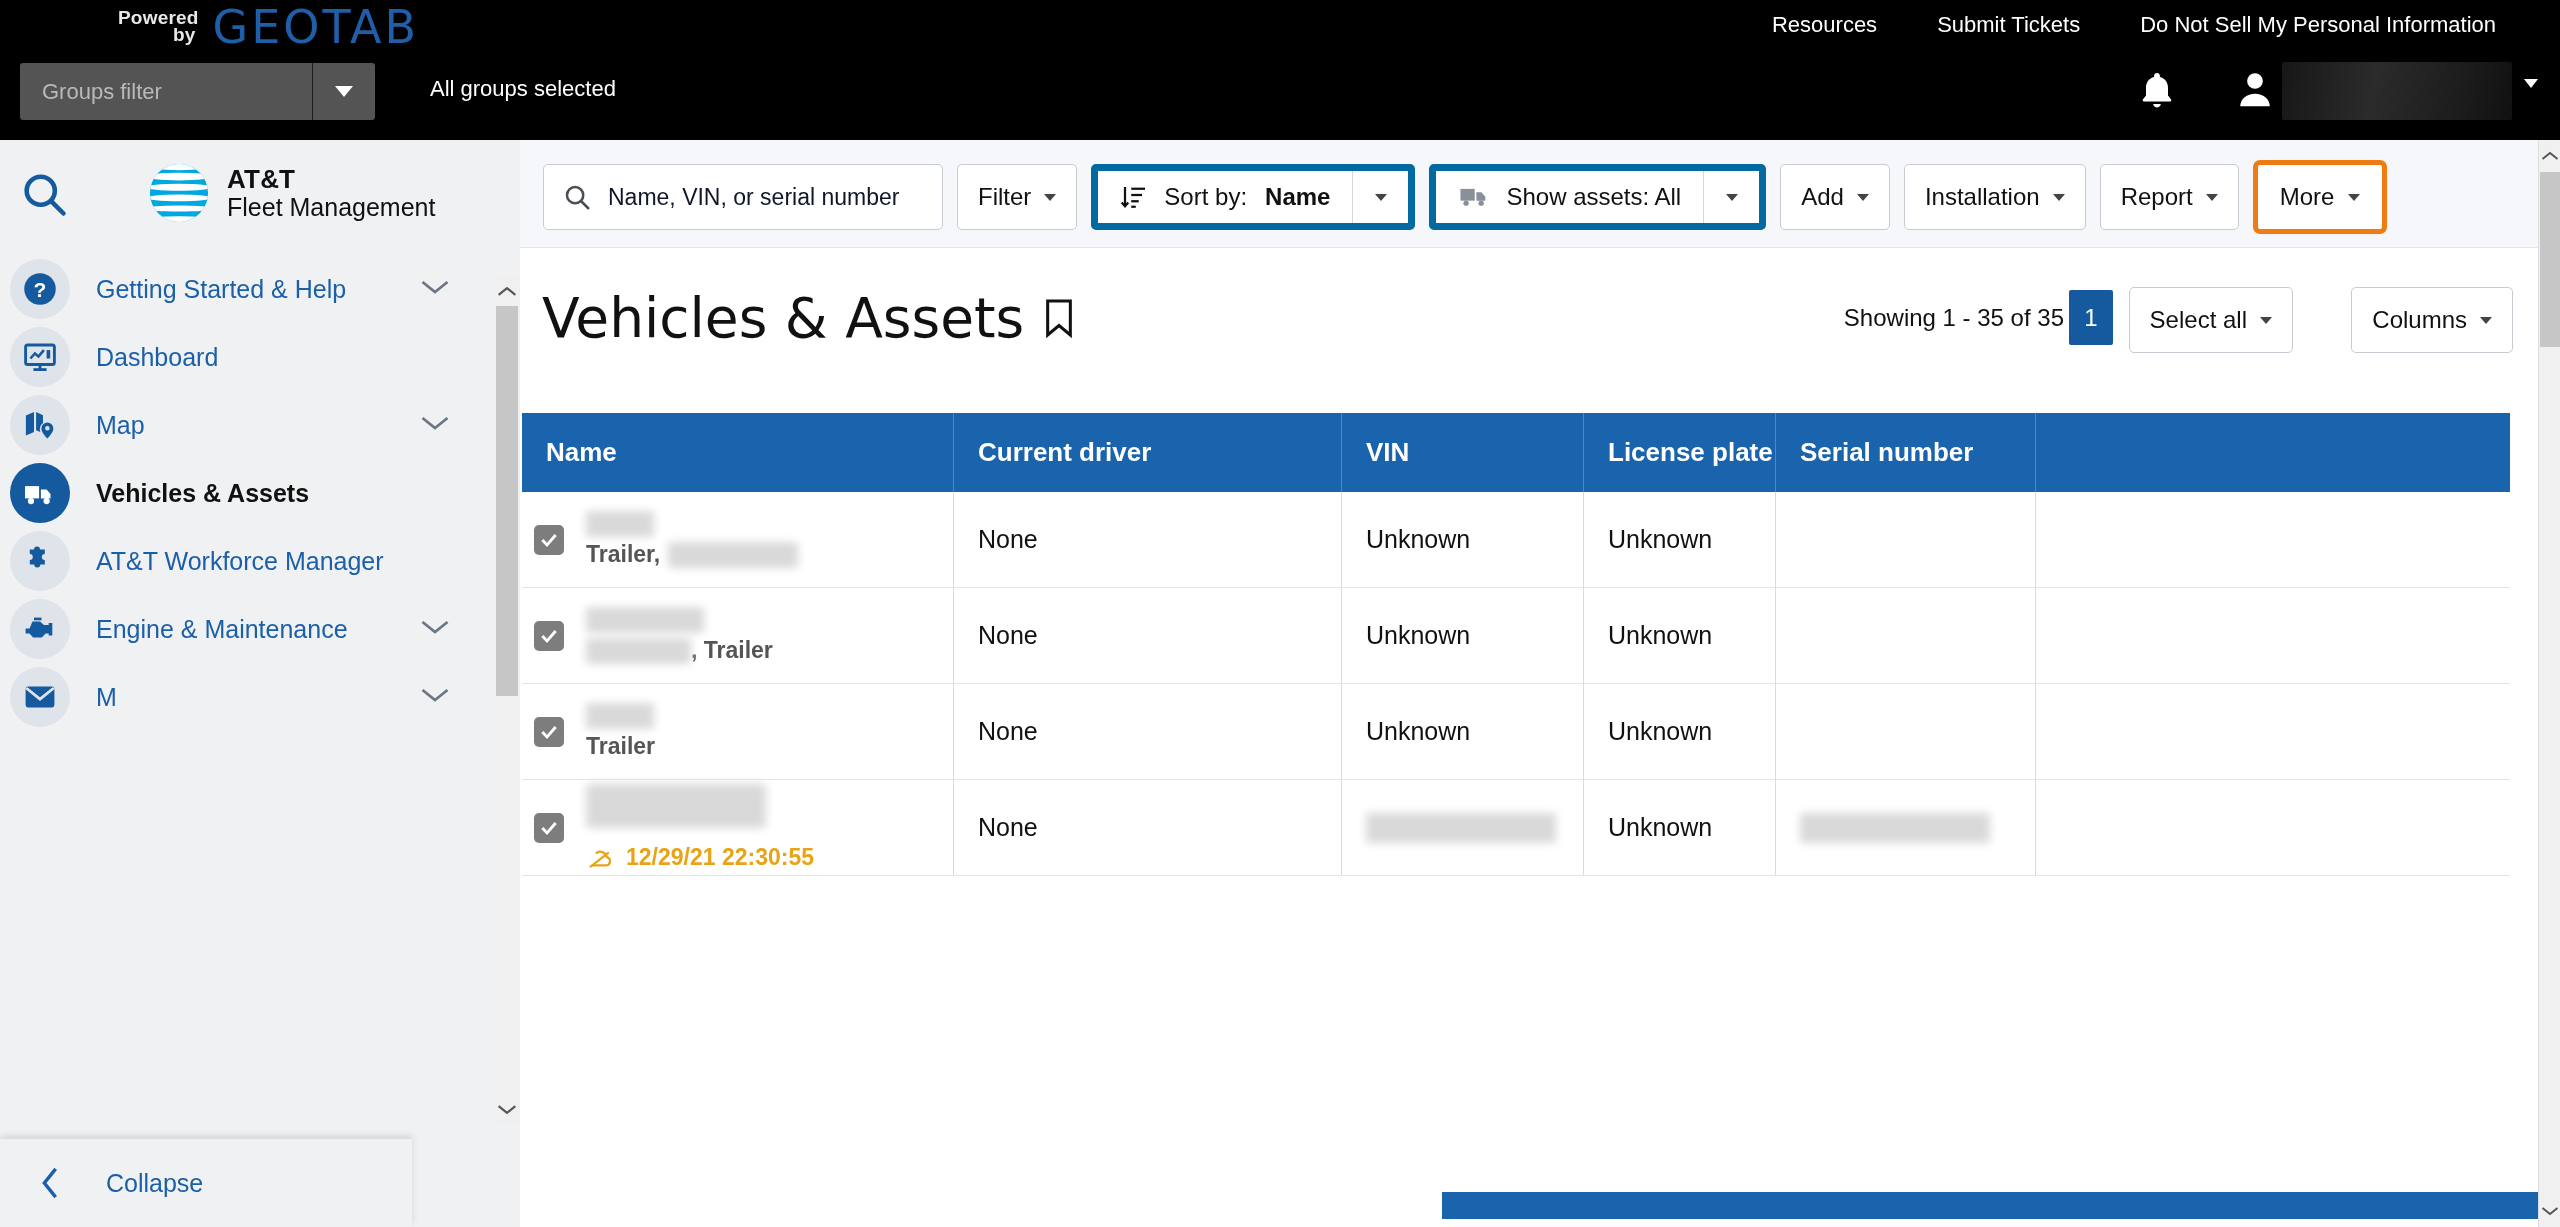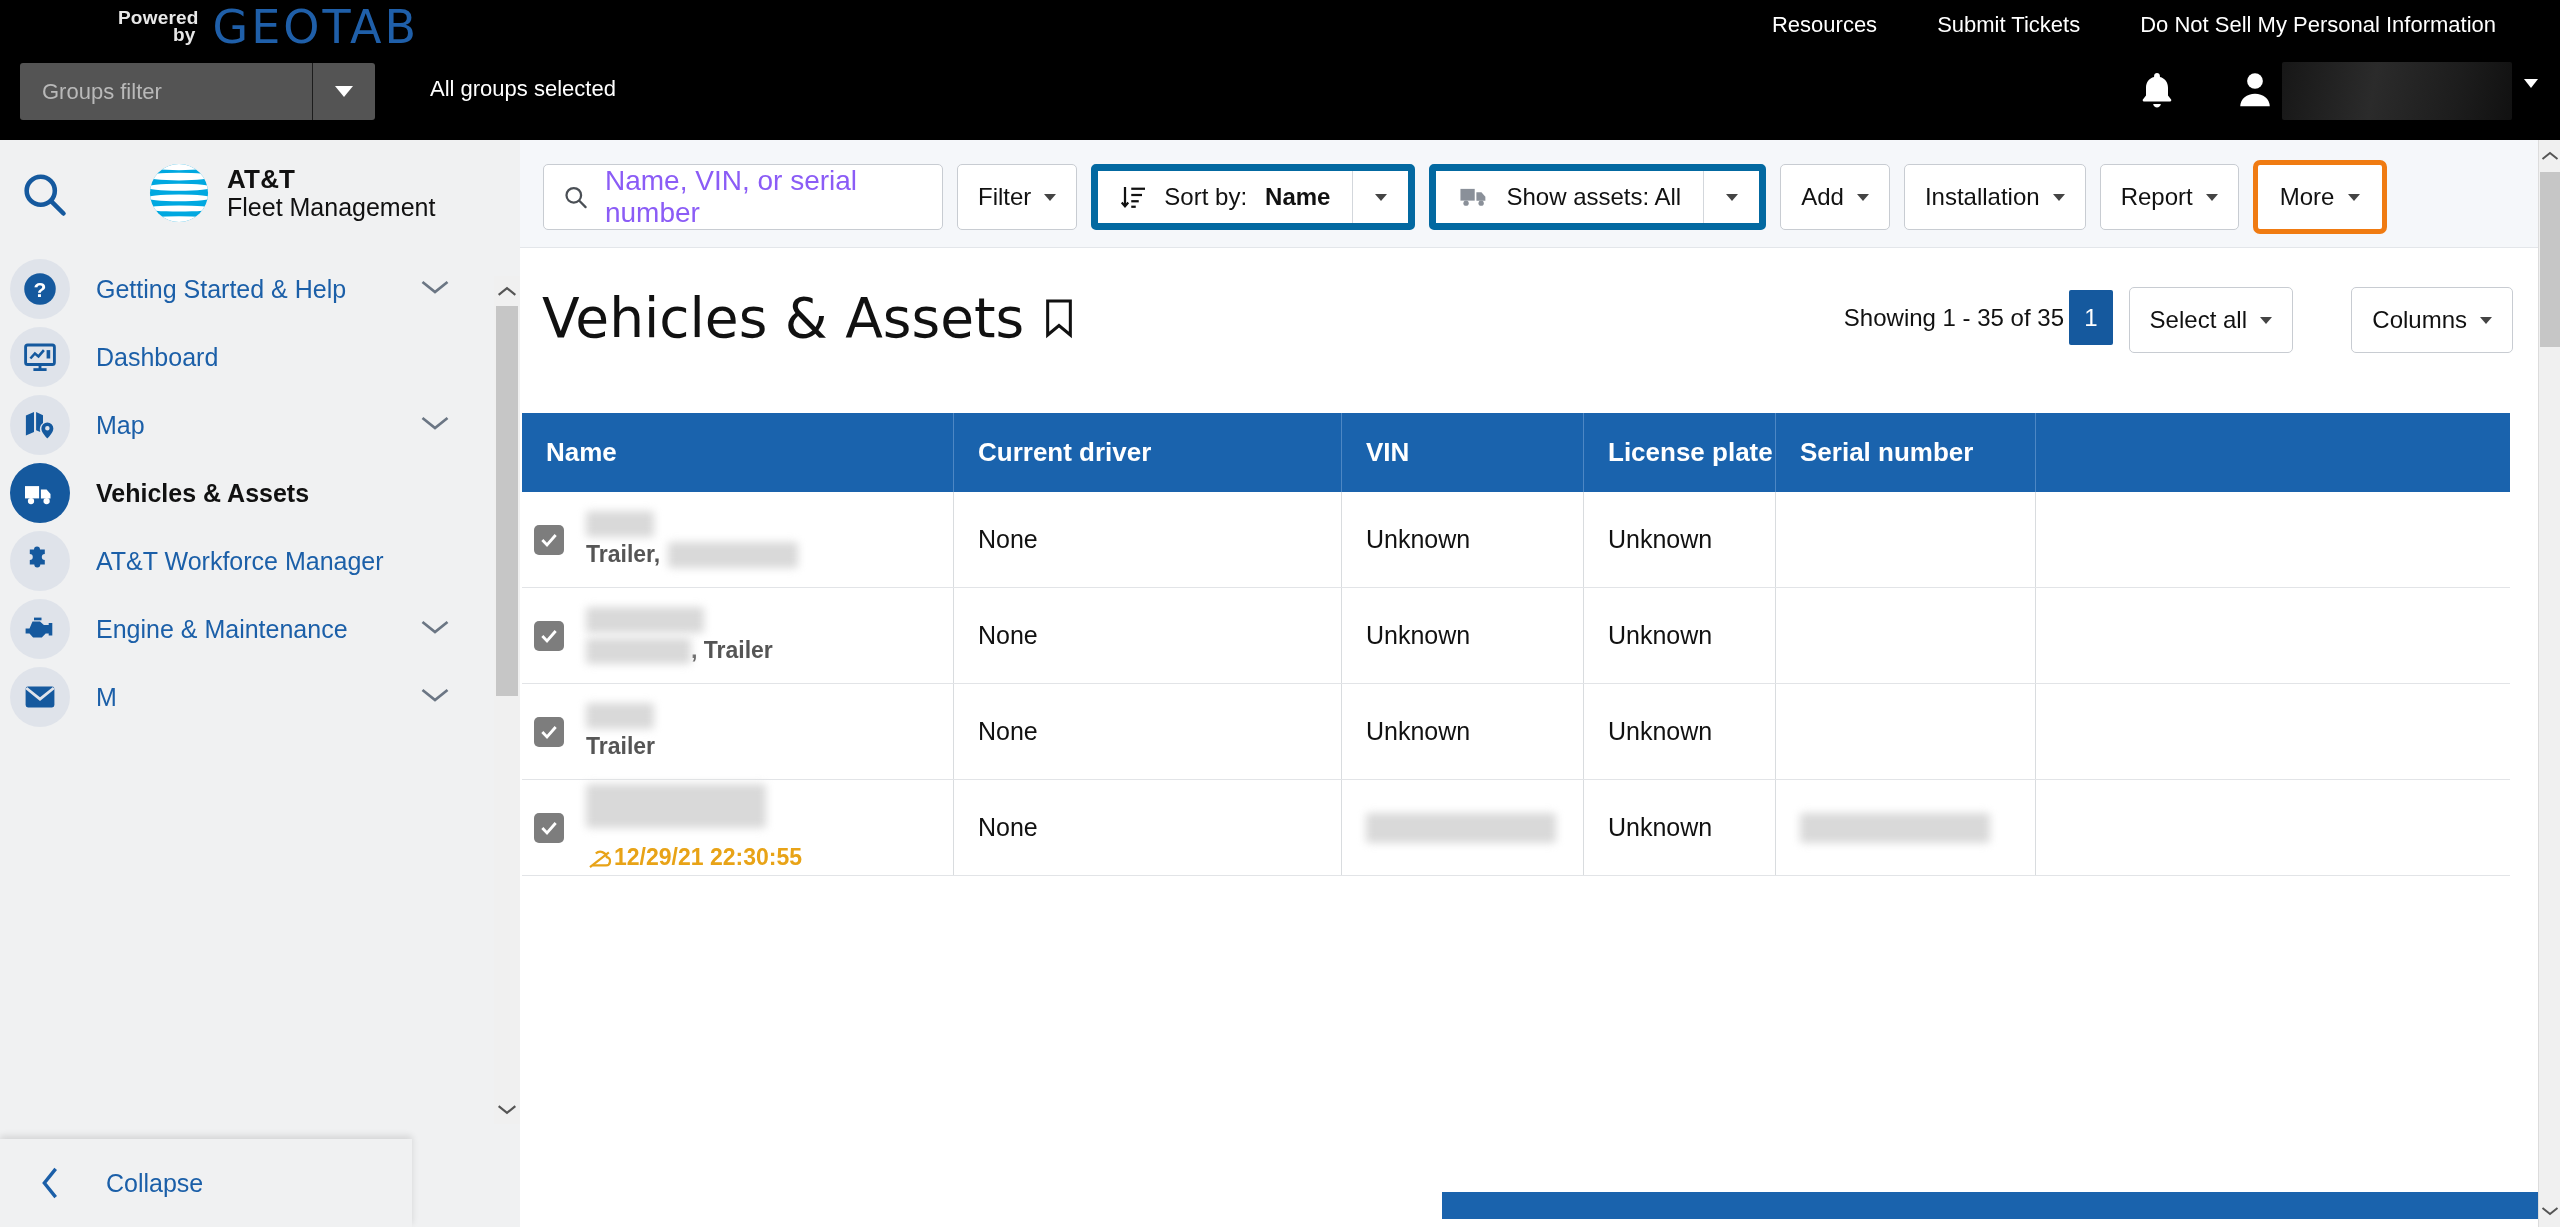--- a/index.html
+++ b/index.html
@@ -80,21 +80,21 @@
     background:#fff; }
 
   #toolbar { position:absolute; left:0; top:0; width:2018px; height:108px;
     background:#f5f7fa; border-bottom:1px solid #e3e6ea; }
   .tb-row { position:absolute; left:23px; top:20px; display:flex; align-items:center; gap:14px; }
   .tb-btn { height:66px; border:1px solid #c8ccd2; border-radius:5px; background:#fff;
     display:flex; align-items:center; gap:13px; padding:0 20px; font-size:24px; color:#111;
     white-space:nowrap; }
   #searchbox { width:400px; height:66px; border:1px solid #c8ccd2; border-radius:5px;
     background:#fff; display:flex; align-items:center; padding:0 18px; gap:16px; }
-  #searchbox .sph { color:#8b5cf6; font-size:28px; }
+  #searchbox .sph { color:#0f172a; font-size:23px; }
   .tb-split { height:66px; border:7px solid #0369a1; border-radius:5px; background:#fff;
     display:flex; align-items:stretch; }
   .tb-split .sp-main { display:flex; align-items:center; gap:14px; padding:0 22px;
     font-size:24px; color:#111; white-space:nowrap; }
   .tb-split .sp-div { width:1px; background:#d3d7dc; }
   .tb-split .sp-car { width:55px; display:flex; align-items:center; justify-content:center; }
   .sortname { font-weight:700; margin-left:4px; }
   #morebtn { border:5px solid #f07b12; border-radius:7px; height:74px; padding:0 22px;
     background:#fff; display:flex; align-items:center; gap:14px; font-size:24px; color:#111; }
 
@@ -122,21 +122,21 @@
   .trow { display:flex; height:96px; border-bottom:1px solid #e2e4e7; }
   .tcell { display:flex; align-items:center; padding-left:24px; font-size:25px;
     color:#111; border-right:1px solid #d9dcdf; }
   .tcell.first { padding-left:12px; gap:22px; }
   .chk { width:30px; height:30px; background:#7d7d7d; border-radius:5px;
     flex-shrink:0; display:flex; align-items:center; justify-content:center; }
   .namewrap { display:flex; flex-direction:column; gap:4px; }
   .nmrow { display:flex; align-items:center; }
   .blur { background:#d9d9d9; border-radius:3px; filter:blur(4px); display:inline-block; }
   .subname { font-size:23px; color:#555; font-weight:700; }
-  .stale { display:flex; align-items:center; color:#e8a317; font-size:23px;
+  .stale { display:flex; align-items:center; gap:12px; color:#e8a317; font-size:23px;
     font-weight:700; margin-top:12px; }
 
   #hbar { position:absolute; left:922px; top:1052px; width:1345px; height:27px;
     background:#1a63ad; }
 
   
   #rsbar { position:absolute; left:2538px; top:140px; width:22px; height:1087px;
     background:#f0f0f0; border-left:1px solid #dcdcdc; }
   #rsbar .rs-thumb { position:absolute; left:1px; top:32px; width:20px; height:175px;
     background:#c6c6c6; }

